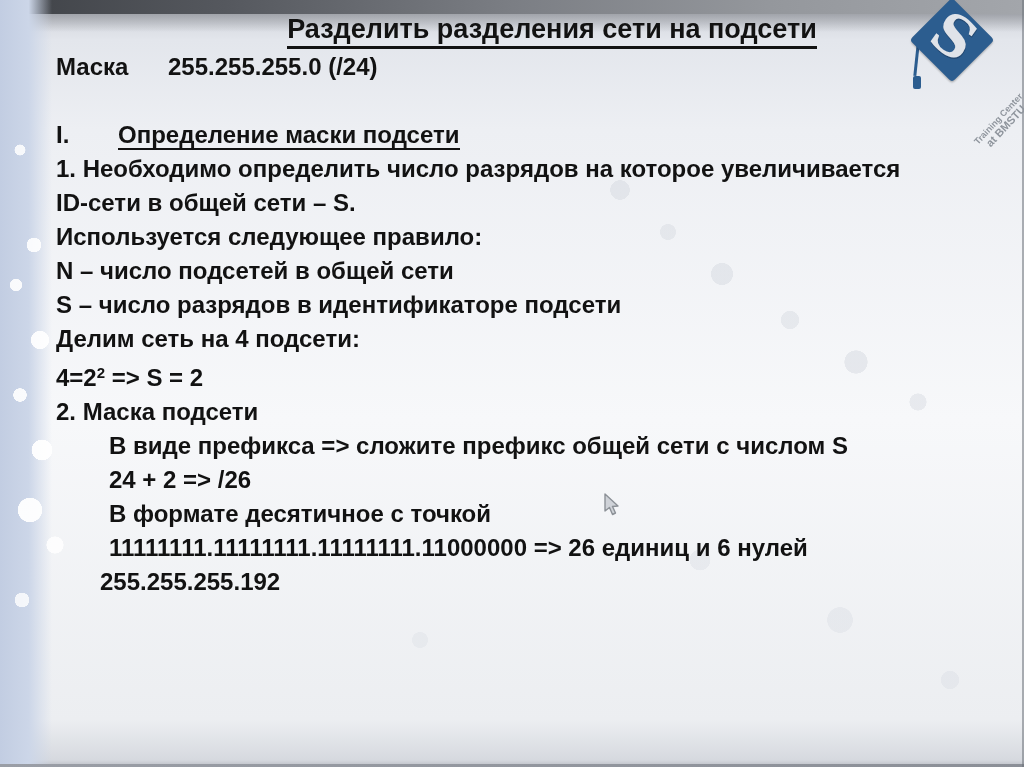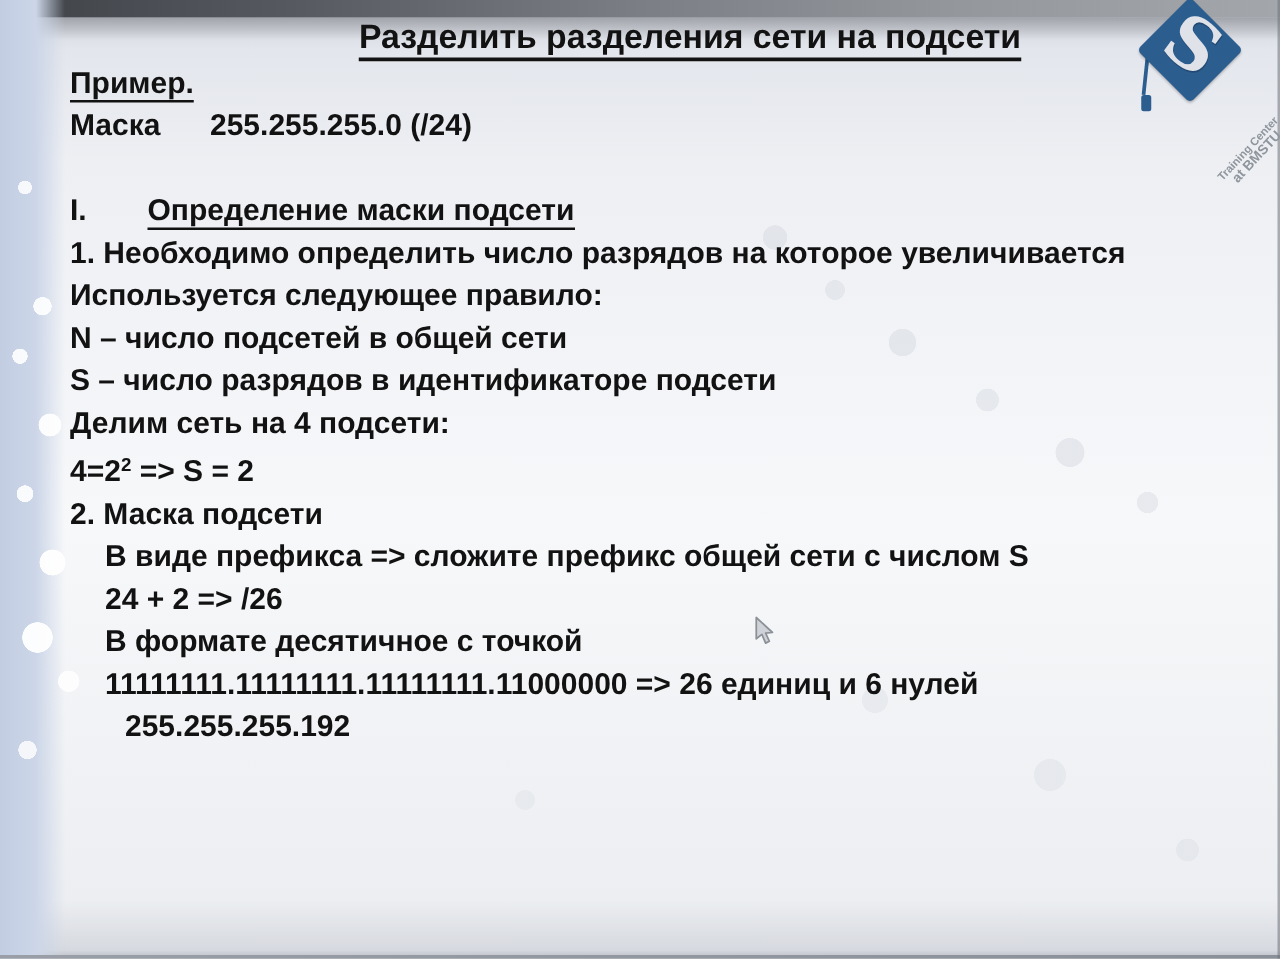--- a/index.html
+++ b/index.html
@@ -63,21 +63,21 @@
   .title{display:inline-block;font-size:27px;font-weight:bold;color:#121212;
          border-bottom:3px solid #121212;padding-bottom:1px;letter-spacing:0px;}
 
   
   .content{position:absolute;top:50px;left:56px;right:16px;color:#121212;}
   .line{font-size:24px;font-weight:bold;line-height:34px;white-space:nowrap;}
   .spacer{height:34px;}
   .u{border-bottom:2.5px solid #121212;padding-bottom:0px;}
   .cell-label{display:inline-block;width:112px;}
   .sec-num{display:inline-block;width:62px;}
-  .ind1{margin-left:28px;}
+  .ind1{margin-left:53px;}
   .ind2{margin-left:44px;}
   sup{font-size:15px;vertical-align:8px;}
   .heavy{font-size:31px;letter-spacing:-1px;text-shadow:1px 0 0 #000,-0.5px 0 0 #000;vertical-align:-2px;}
 
   .cursor{position:absolute;left:601px;top:492px;width:22px;height:26px;opacity:.85;}
 </style>
 </head>
 <body>
 
 <div class="slide">
@@ -98,25 +98,25 @@
       <span>Training Center</span>
       <span class="cap2">at BMSTU</span>
     </div>
   </div>
 
   <div class="title-row">
     <span class="title">Разделить разделения сети на подсети</span>
   </div>
 
   <div class="content">
-    <div class="line"><span class="u">Пример.</span></div>
     <div class="line"><span class="cell-label">Маска</span><span>255.255.255.0 (/24)</span></div>
     <div class="spacer"></div>
     <div class="line"><span class="sec-num">I.</span><span class="u">Определение маски подсети</span></div>
     <div class="line">1. Необходимо определить число разрядов на которое увеличивается</div>
+    <div class="line">ID-сети в общей сети – S.</div>
     <div class="line">Используется следующее правило:</div>
     <div class="line">N – число подсетей в общей сети</div>
     <div class="line">S – число разрядов в идентификаторе подсети</div>
     <div class="line">Делим сеть на 4 подсети:</div>
     <div class="line"><span>4=2</span><sup>2</sup><span> =&gt; S = 2</span></div>
     <div class="line">2. Маска подсети</div>
     <div class="line ind1">В виде префикса =&gt; сложите префикс общей сети с числом S</div>
     <div class="line ind1">24 + 2 =&gt; /26</div>
     <div class="line ind1">В формате десятичное с точкой</div>
     <div class="line ind1">11111111.11111111.11111111.11000000 =&gt; 26 единиц и 6 нулей</div>

